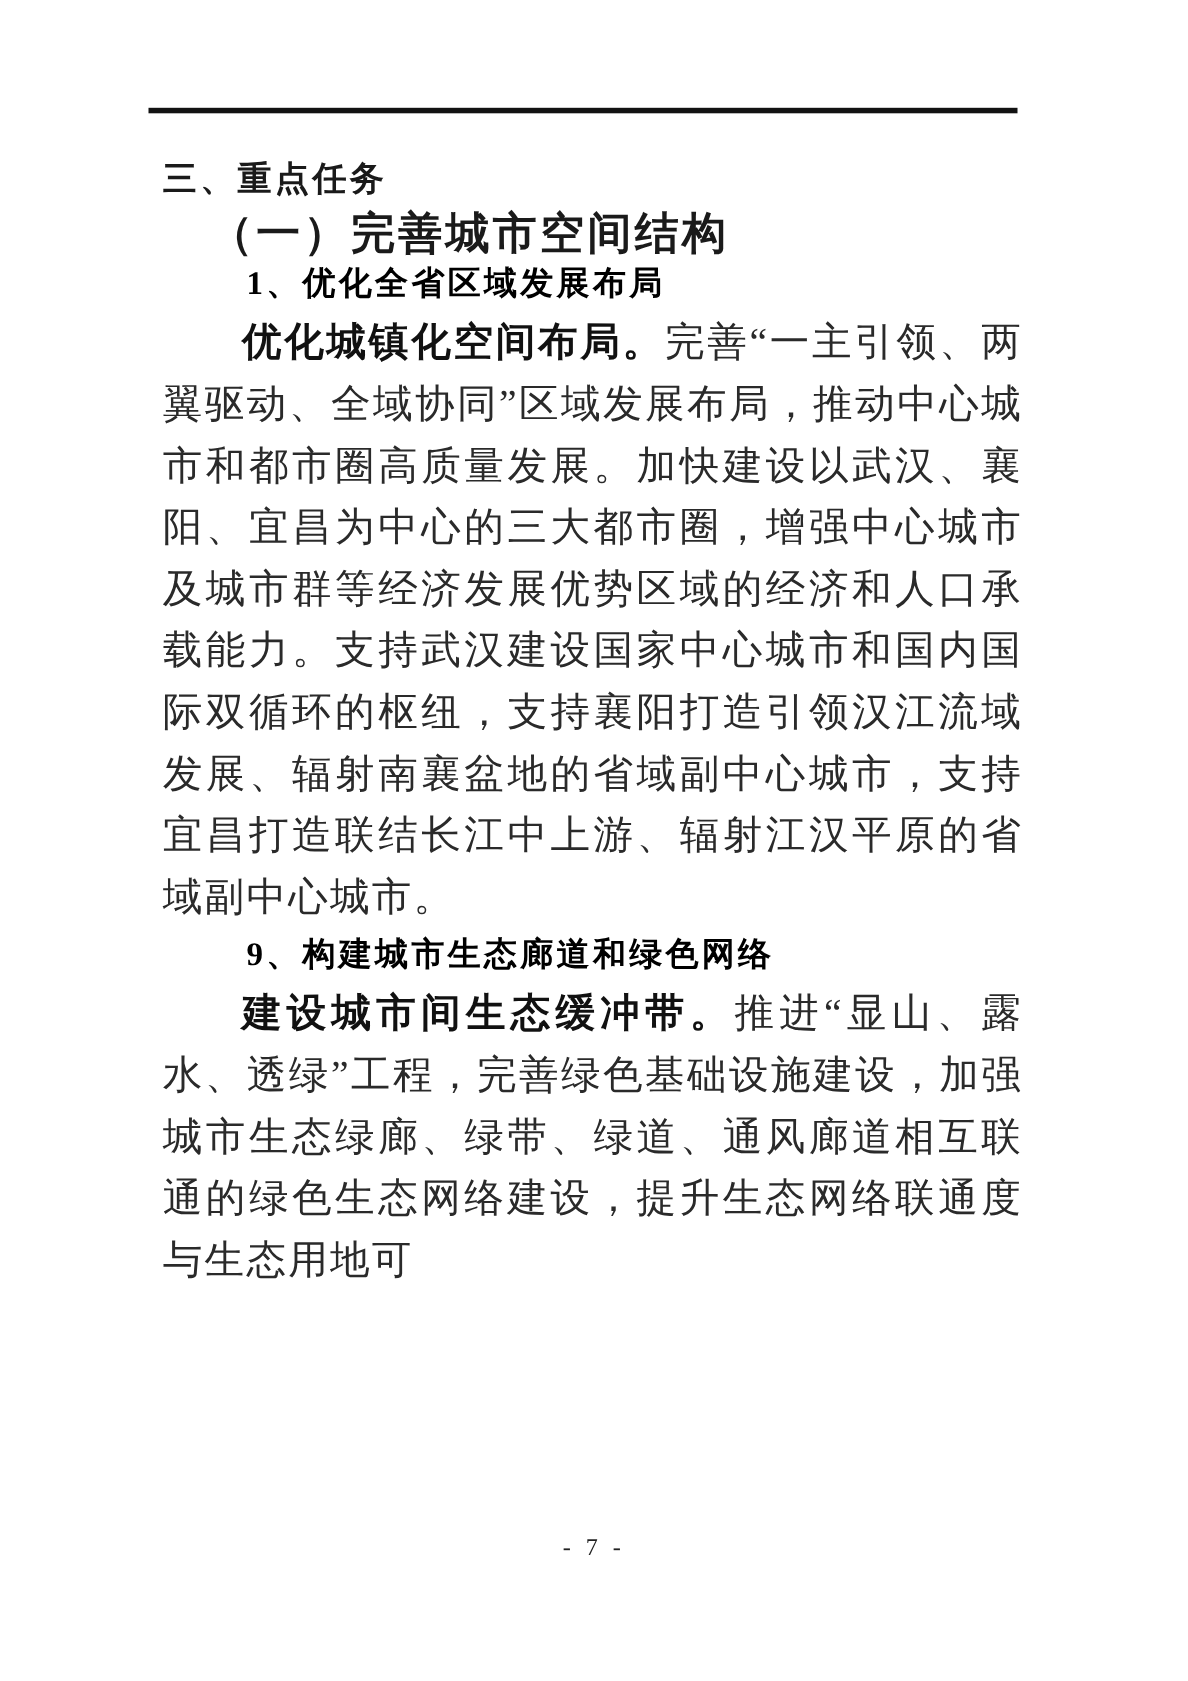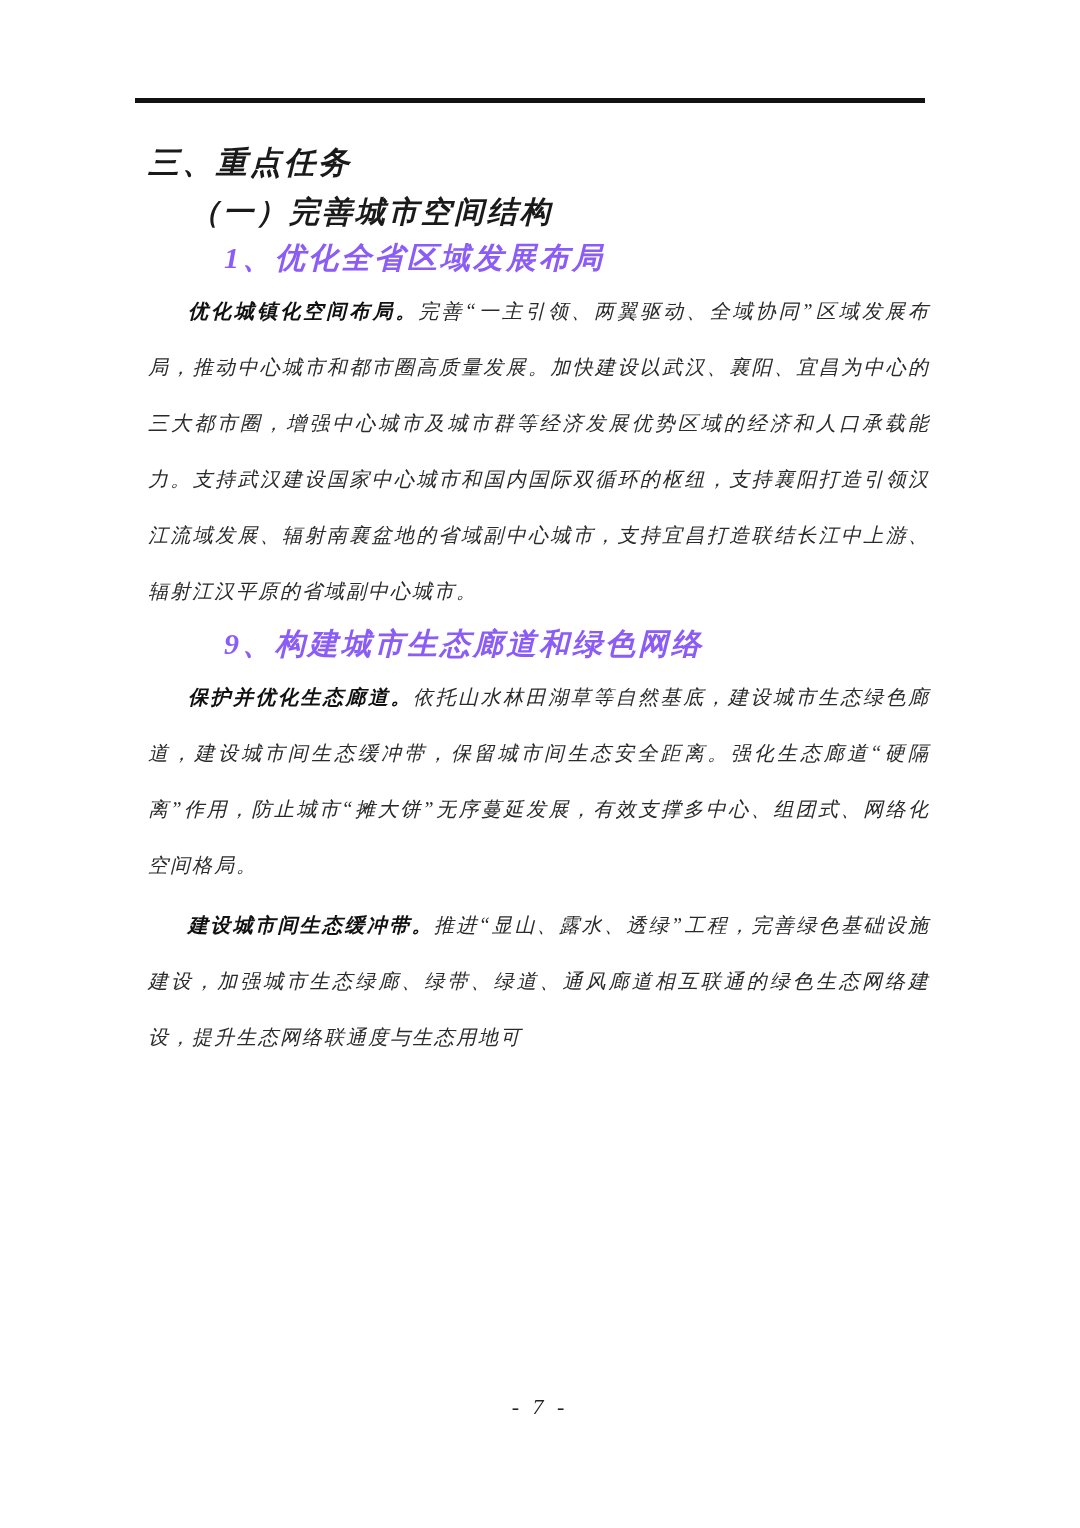--- a/index.html
+++ b/index.html
@@ -8,21 +8,20 @@
     background: #ffffff;
   }
   .page {
     position: relative;
     width: 1080px;
     height: 1528px;
     background: #ffffff;
     overflow: hidden;
     font-family: "Liberation Serif", "DejaVu Serif", serif;
     color: #222222;
-    font-style: italic;
   }
   .header-rule {
     position: absolute;
     top: 98px;
     left: 135px;
     width: 790px;
     height: 5px;
     background: #121212;
   }
   .content {
@@ -36,38 +35,38 @@
     font-family: "Liberation Sans", "DejaVu Sans", sans-serif;
     font-weight: 700;
     font-size: 31px;
     line-height: 40px;
     letter-spacing: 3px;
     color: #1a1a1a;
   }
   .h2 {
     margin: 8px 0 0 0;
     font-weight: 700;
-    font-size: 30px;
+    font-size: 40px;
     line-height: 42px;
     letter-spacing: 3px;
     text-indent: 42px;
     color: #1a1a1a;
   }
   .h3 {
     margin: 4px 0 0 0;
     font-weight: 700;
     font-size: 30px;
     line-height: 42px;
     letter-spacing: 3px;
     text-indent: 76px;
-    color: #8b5cf6;
+    color: #000000;
   }
   .para {
     margin: 4px 0 0 0;
-    font-size: 20px;
+    font-size: 36px;
     line-height: 56px;
     letter-spacing: 2px;
     text-align: justify;
     text-justify: inter-character;
     text-indent: 2em;
     color: #2a2a2a;
   }
   .para .lead {
     font-weight: 700;
     color: #111111;
@@ -96,21 +95,20 @@
 
     <div class="h2">（一）完善城市空间结构</div>
 
     <div class="h3">1、优化全省区域发展布局</div>
 
     <p class="para"><span class="lead">优化城镇化空间布局。</span><span>完善“一主引领、两翼驱动、全域协同”区域发展布局，推动中心城市和都市圈高质量发展。加快建设以武汉、襄阳、宜昌为中心的三大都市圈，增强中心城市及城市群等经济发展优势区域的经济和人口承载能力。支持武汉建设国家中心城市和国内国际双循环的枢纽，支持襄阳打造引领汉江流域发展、辐射南襄盆地的省域副中心城市，支持宜昌打造联结长江中上游、辐射江汉平原的省域副中心城市。</span></p>
 
 
     <div class="h3">9、构建城市生态廊道和绿色网络</div>
 
-    <p class="para"><span class="lead">保护并优化生态廊道。</span><span>依托山水林田湖草等自然基底，建设城市生态绿色廊道，建设城市间生态缓冲带，保留城市间生态安全距离。强化生态廊道“硬隔离”作用，防止城市“摊大饼”无序蔓延发展，有效支撑多中心、组团式、网络化空间格局。</span></p>
 
     <p class="para"><span class="lead">建设城市间生态缓冲带。</span><span>推进“显山、露水、透绿”工程，完善绿色基础设施建设，加强城市生态绿廊、绿带、绿道、通风廊道相互联通的绿色生态网络建设，提升生态网络联通度与生态用地可</span></p>
 
   </div>
 
   <div class="page-number">- 7 -</div>
 
 </div>
 
 </body></html>

